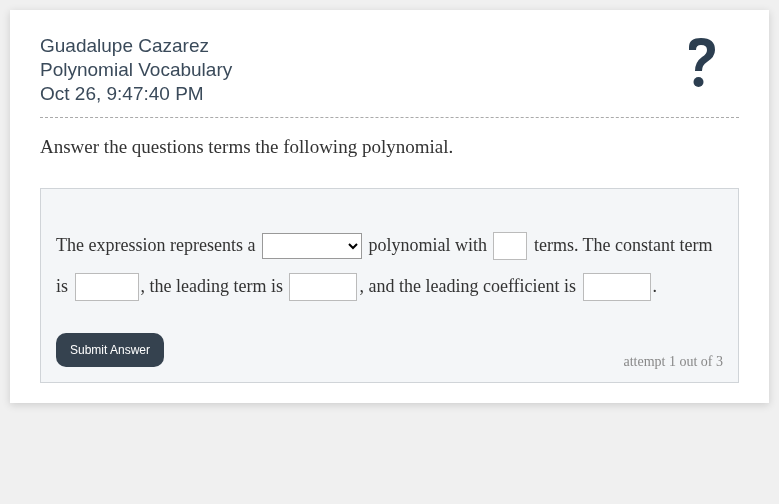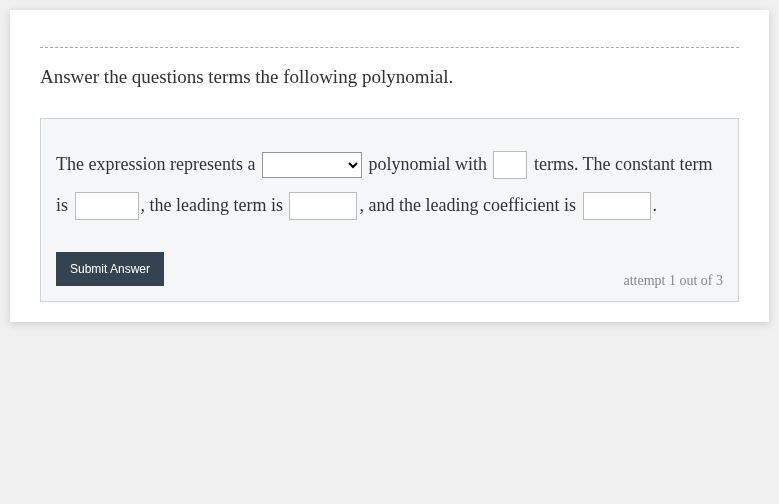--- a/index.html
+++ b/index.html
@@ -67,21 +67,21 @@
       color: #333;
       margin-bottom: 35px;
     }
     .polynomial sup {
       font-size: 14px;
       font-style: normal;
     }
     .answer-box {
       background: #f4f6f8;
       border: 1px solid #d0d4d8;
-      padding: 25px 15px 15px 15px;
+      padding: 36px 15px 15px 15px;
       position: relative;
     }
     .answer-content {
       font-size: 18px;
       color: #333;
       line-height: 2.3;
     }
     .answer-content select {
       height: 26px;
       width: 100px;
@@ -111,35 +111,46 @@
     }
     .submit-btn {
       background: #35424f;
       color: #fff;
       border: none;
       padding: 10px 14px;
       font-size: 12px;
       font-family: Arial, sans-serif;
       cursor: pointer;
       margin-top: 25px;
-      border-radius: 0;
+      border-radius: 10px;
     }
     .attempt-text {
       position: absolute;
       bottom: 12px;
       right: 15px;
       font-size: 14px;
       color: #888;
       font-family: Georgia, serif;
     }
   </style>
 </head>
 <body>
 
 <div class="container">
+  <div class="header">
+    <div class="student-name">Guadalupe Cazarez</div>
+    <div class="assignment-title">Polynomial Vocabulary</div>
+    <div class="timestamp">Oct 26, 9:47:40 PM</div>
+    <div class="help-icon">
+      <svg viewBox="0 0 45 55" width="45" height="55">
+        <path d="M 10 12 Q 10 3 22 3 Q 36 3 36 15 Q 36 22 28 27 Q 23 30 23 36 L 16 36 Q 16 27 23 22 Q 28 19 28 15 Q 28 10 22 10 Q 17 10 17 15 L 10 15 Z" fill="#2c3e50"></path>
+        <circle cx="19.5" cy="47" r="5" fill="#2c3e50"></circle>
+      </svg>
+    </div>
+  </div>
 
   <hr class="divider">
 
   <div class="question-text">Answer the questions terms the following polynomial.</div>
 
 
   <div class="answer-box">
     <div class="answer-content">
       <span>The expression represents a </span><select><option></option></select><span> polynomial with </span><input type="text" class="input-small" style=""><span> terms. The constant term is </span><input type="text" class="input-medium" style=""><span>, the leading term is </span><input type="text" class="input-medium2" style=""><span>, and the leading coefficient is </span><input type="text" class="input-medium2" style=""><span>.</span>
     </div>

